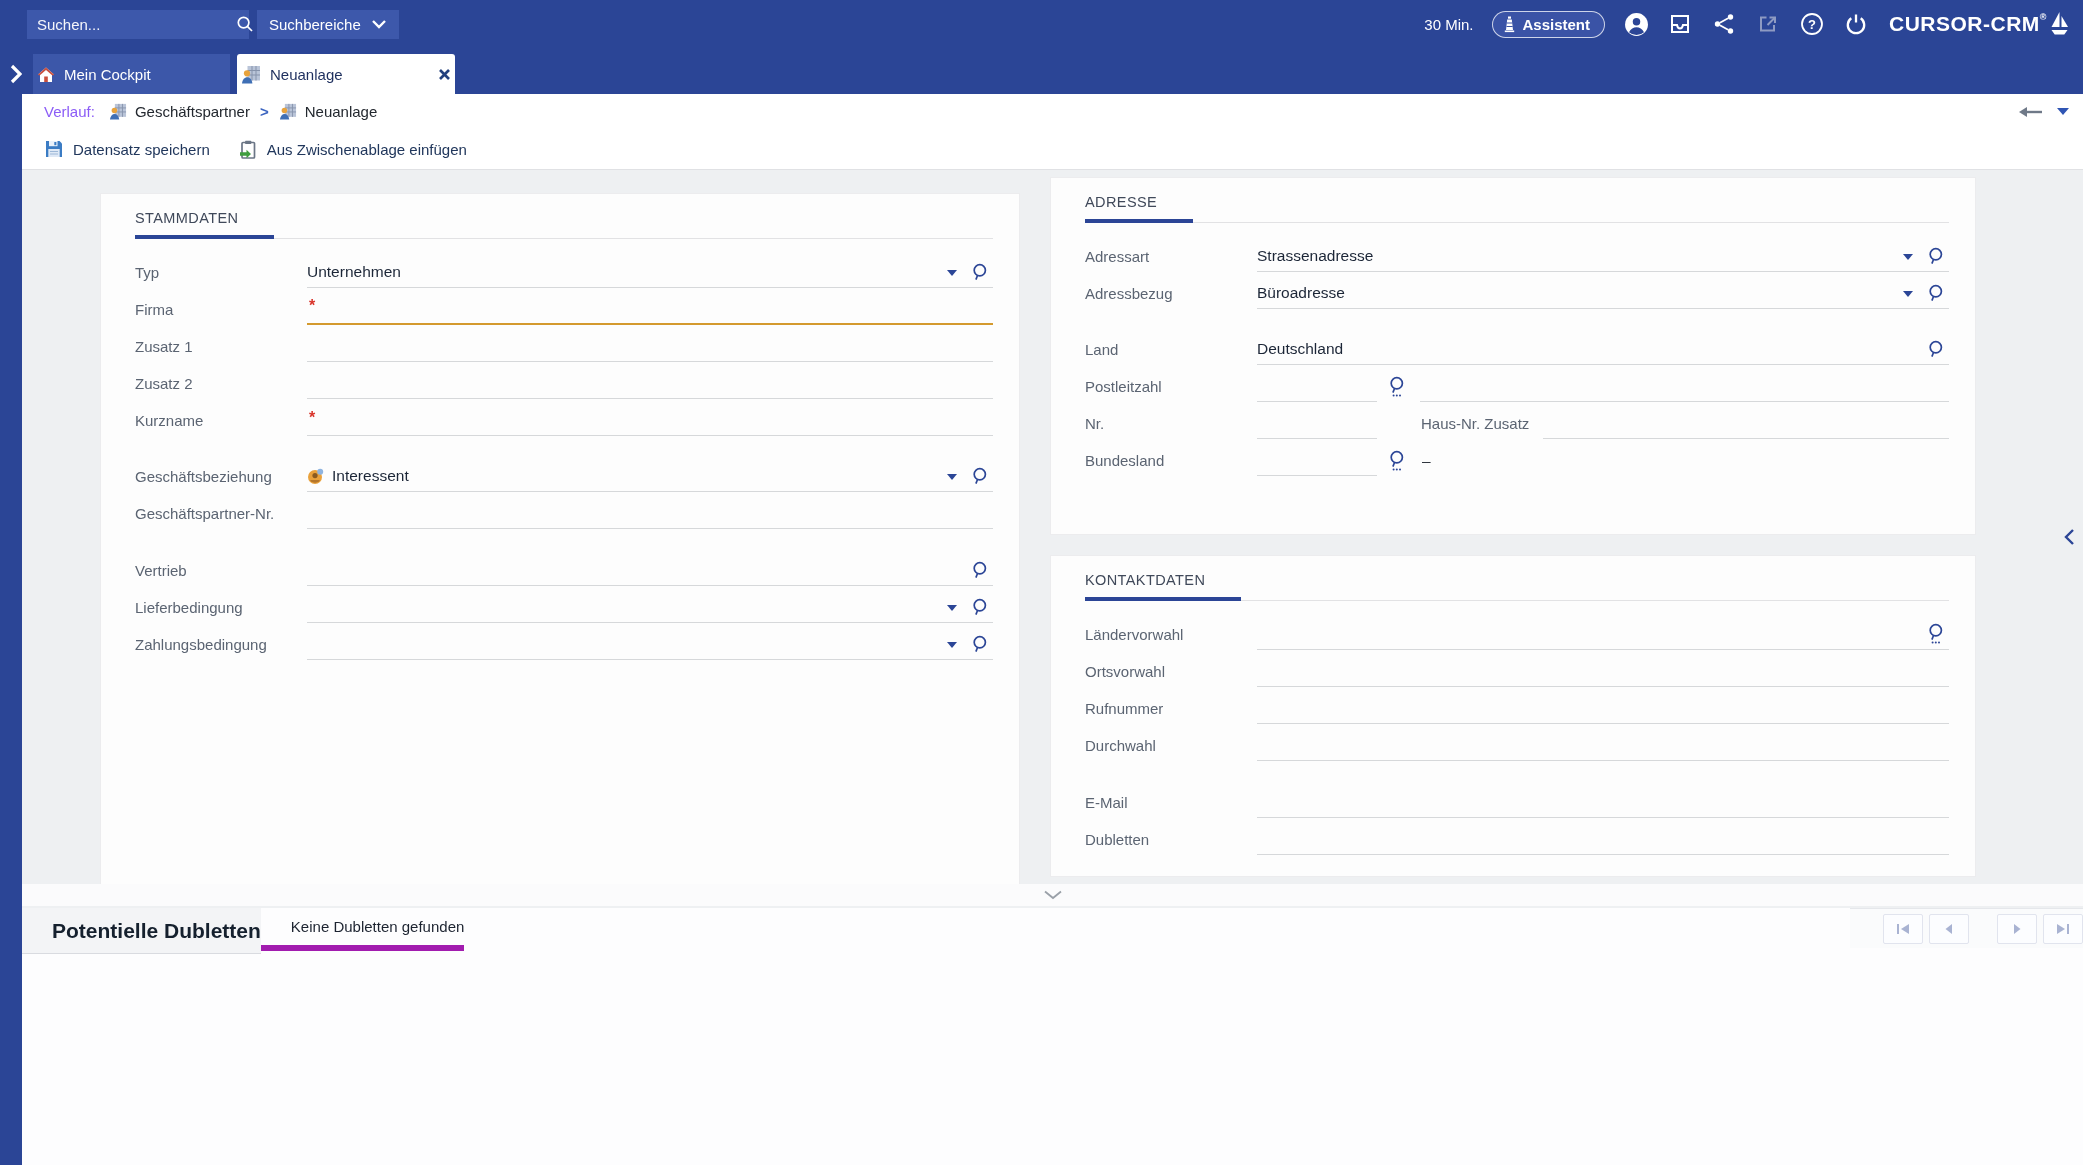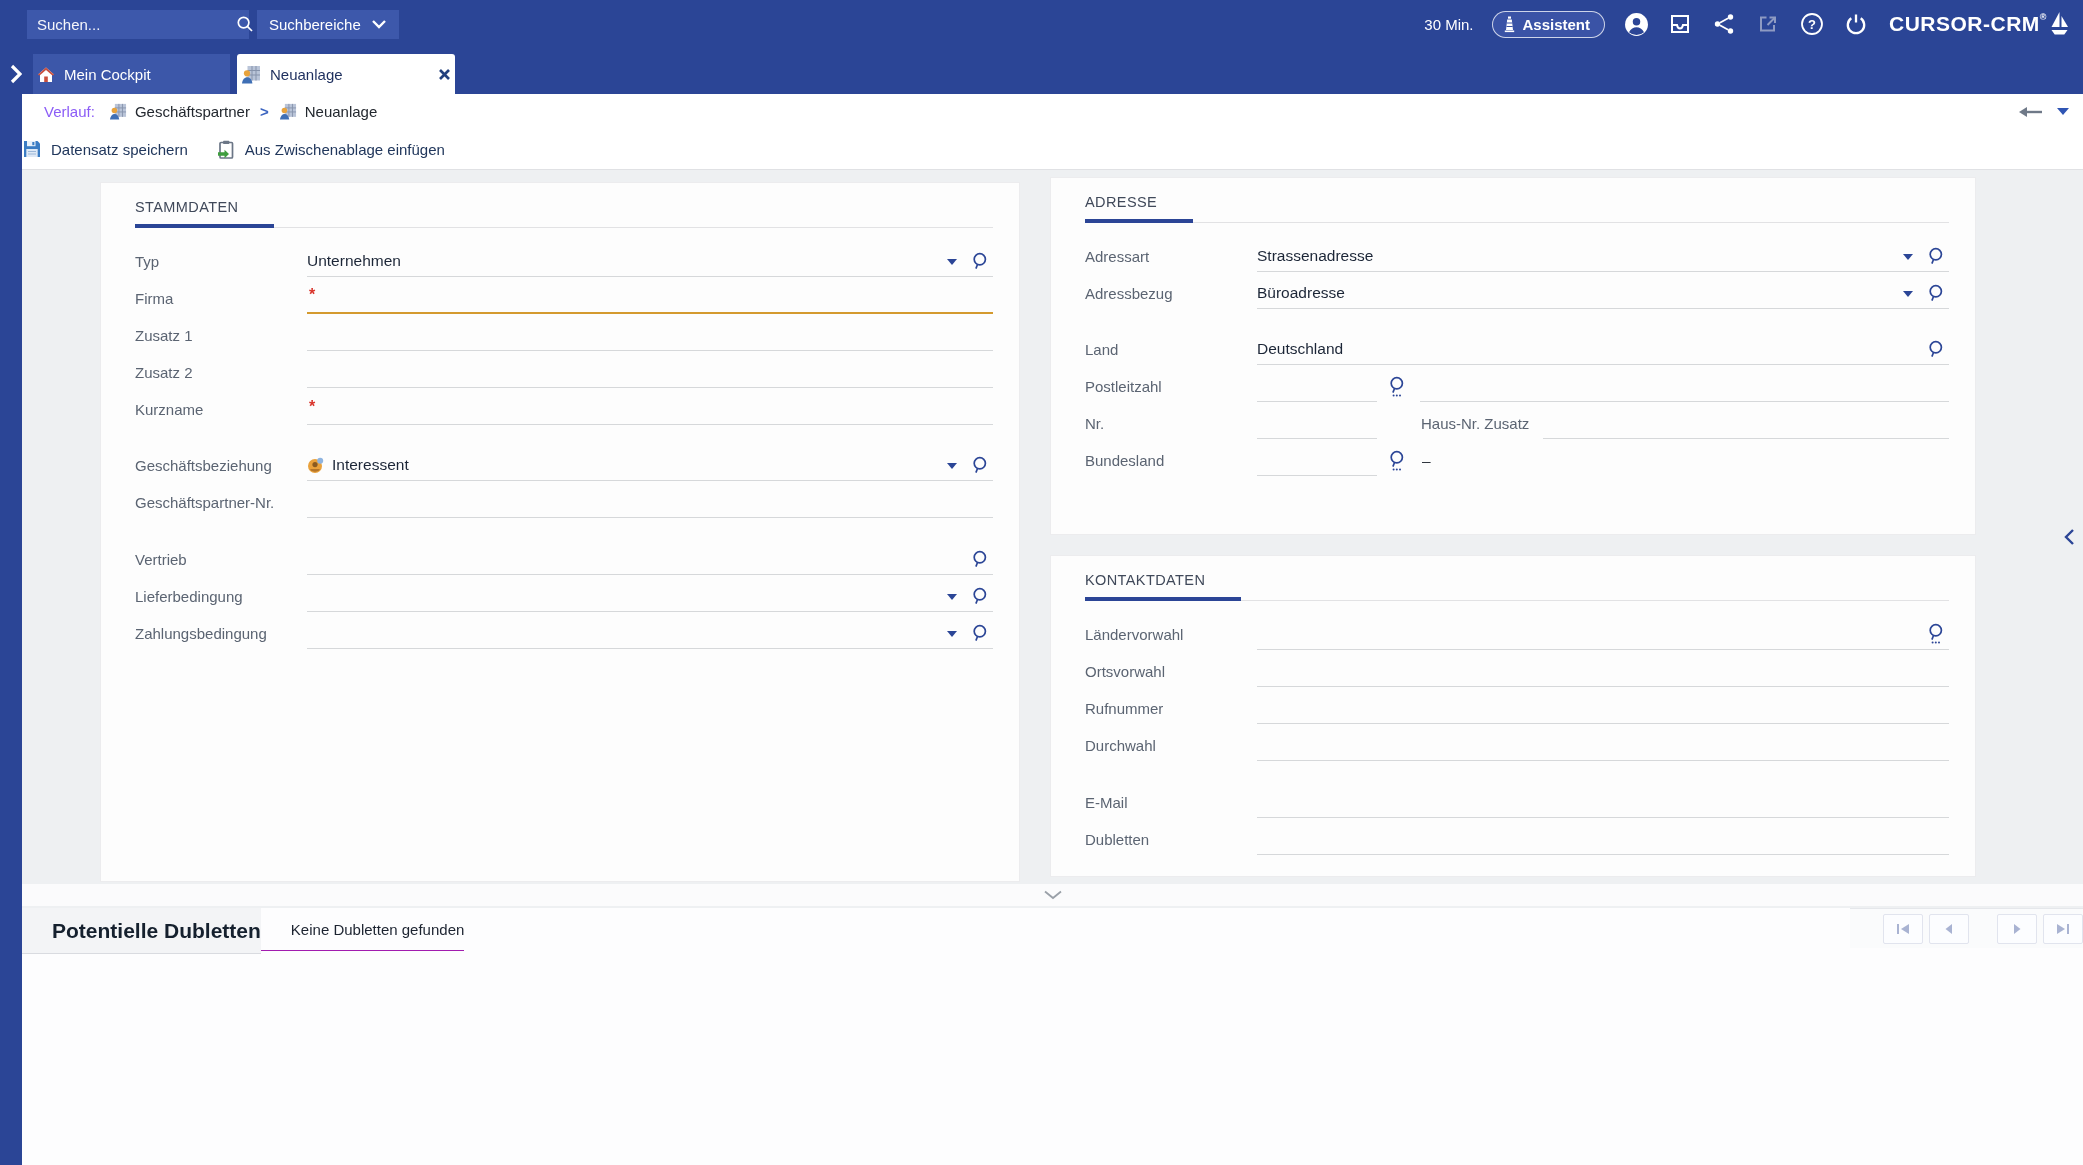--- a/index.html
+++ b/index.html
@@ -35,27 +35,27 @@
   .main { margin-left:22px; }
 
   
   .crumb-row { height:35px; background:#fff; display:flex; align-items:center; padding:0 14px 0 22px; }
   .crumb-label { font-size:15px; color:#8b5cf6; margin-right:14px; }
   .crumb-item { display:flex; align-items:center; gap:8px; font-size:15px; color:#23282f; cursor:pointer; }
   .crumb-sep { color:#3b64c0; font-weight:bold; font-size:15px; margin:0 10px; }
   .crumb-right { margin-left:auto; display:flex; align-items:center; gap:14px; }
 
   
-  .toolbar-row { height:41px; background:#fff; display:flex; align-items:center; gap:28px; border-bottom:1px solid #e0e1e4; }
+  .toolbar-row { height:41px; background:#fff; display:flex; align-items:center; gap:28px; padding-left:22px; border-bottom:1px solid #e0e1e4; }
   .tool-btn { display:flex; align-items:center; gap:9px; font-size:15px; color:#21375c; cursor:pointer; }
 
   
   .content { position:relative; height:995px; background:#eef0f2; }
   .panel { position:absolute; background:#fdfdfd; border:1px solid #ececee; }
-  .panel-stamm   { left:78px;   top:12px;   width:920px; height:700px; }
+  .panel-stamm   { left:78px;   top:23px;   width:920px; height:700px; }
   .panel-adresse { left:1028px; top:7px;   width:926px; height:358px; }
   .panel-kontakt { left:1028px; top:385px; width:926px; height:322px; }
   .panel-inner { padding:14px 26px 0 34px; }
   .panel-head { border-bottom:1px solid #e2e2e4; }
   .panel-tab-title { display:inline-block; font-size:14.5px; color:#40495a; letter-spacing:.4px; padding:2px 36px 9px 0; border-bottom:4px solid #2b4596; margin-bottom:-1px; }
   .rows { margin-top:12px; }
 
   
   .field { display:flex; align-items:flex-end; height:37px; }
   .f-label { width:172px; flex:none; font-size:15px; color:#5b6472; padding-bottom:7px; white-space:nowrap; }
@@ -71,21 +71,21 @@
   .dash-suffix { flex:none; font-size:15.5px; color:#30363f; padding:0 0 6px 16px; }
   .gap19 { margin-top:19px; } .gap20 { margin-top:20px; }
 
   
   .splitter { position:absolute; left:0; right:0; top:714px; height:22px; background:#fbfbfc; display:flex; align-items:center; justify-content:center; cursor:pointer; }
 
   
   .dubl { position:absolute; left:0; right:0; top:738px; bottom:0; background:#fdfdfe; display:flex; flex-direction:row; }
   .dubl-head { height:46px; background:#f3f4f6; border-bottom:1px solid #d9dbe0; display:flex; align-items:center; padding-left:30px; }
   .dubl-head h2 { font-size:21px; color:#15202e; }
-  .dubl-empty { height:43px; border-bottom:1px solid #a21caf; display:flex; align-items:center; padding-left:30px; font-size:15px; color:#1c2330; }
+  .dubl-empty { height:43px; border-bottom:6px solid #a21caf; display:flex; align-items:center; padding-left:30px; font-size:15px; color:#1c2330; }
   .dubl-fill { flex:1; }
   .pager { height:40px; border-top:1px solid #e5e7eb; background:#fafbfc; display:flex; align-items:center; padding-left:33px; gap:6px; }
   .pg-btn { width:40px; height:30px; border:1px solid #e1e4ee; border-radius:2px; background:#fcfdff; display:flex; align-items:center; justify-content:center; cursor:pointer; }
   .pg-gap { width:16px; }
 
   .right-collapse { position:absolute; right:8px; top:358px; cursor:pointer; display:flex; }
 </style>
 </head>
 <body>
 

